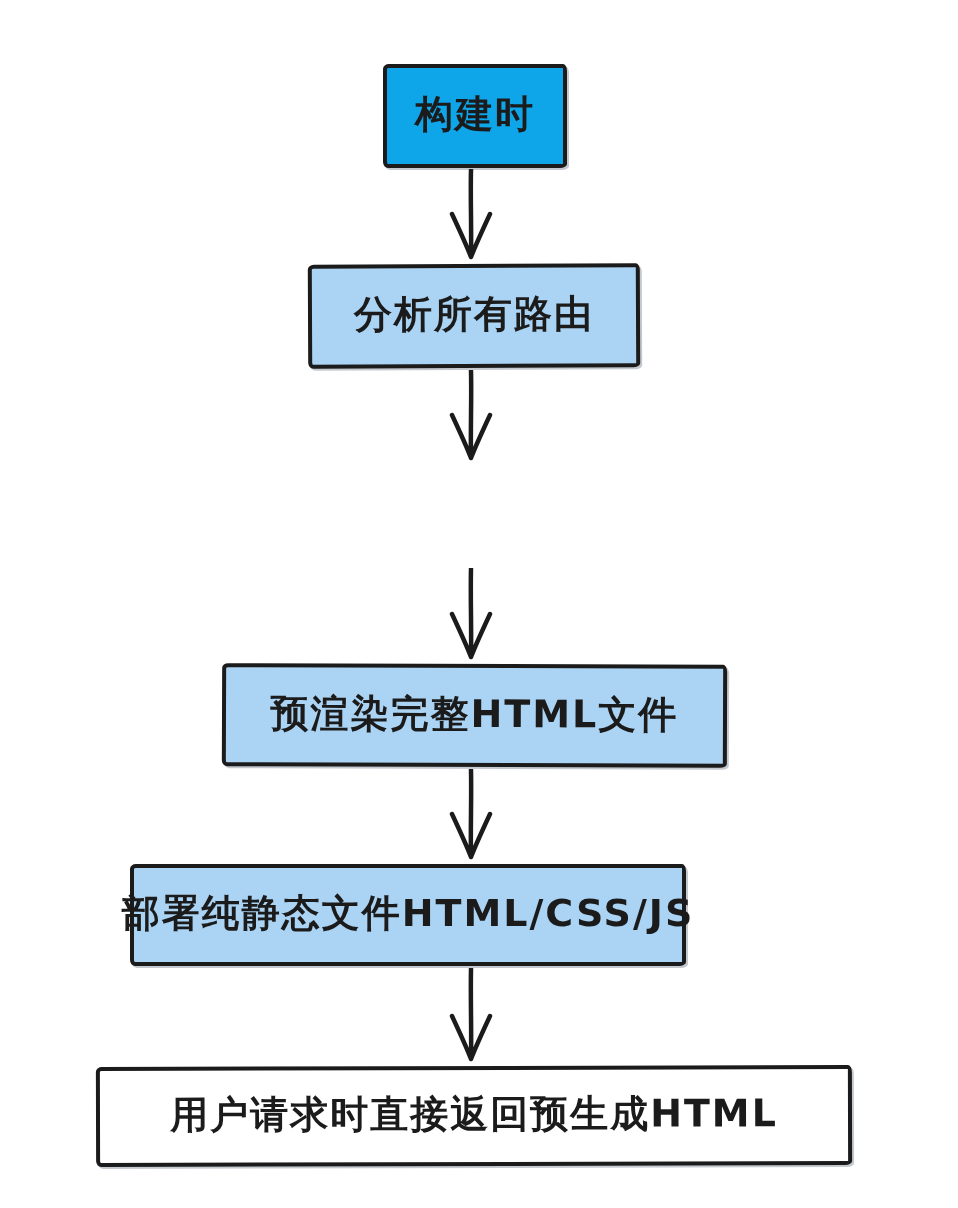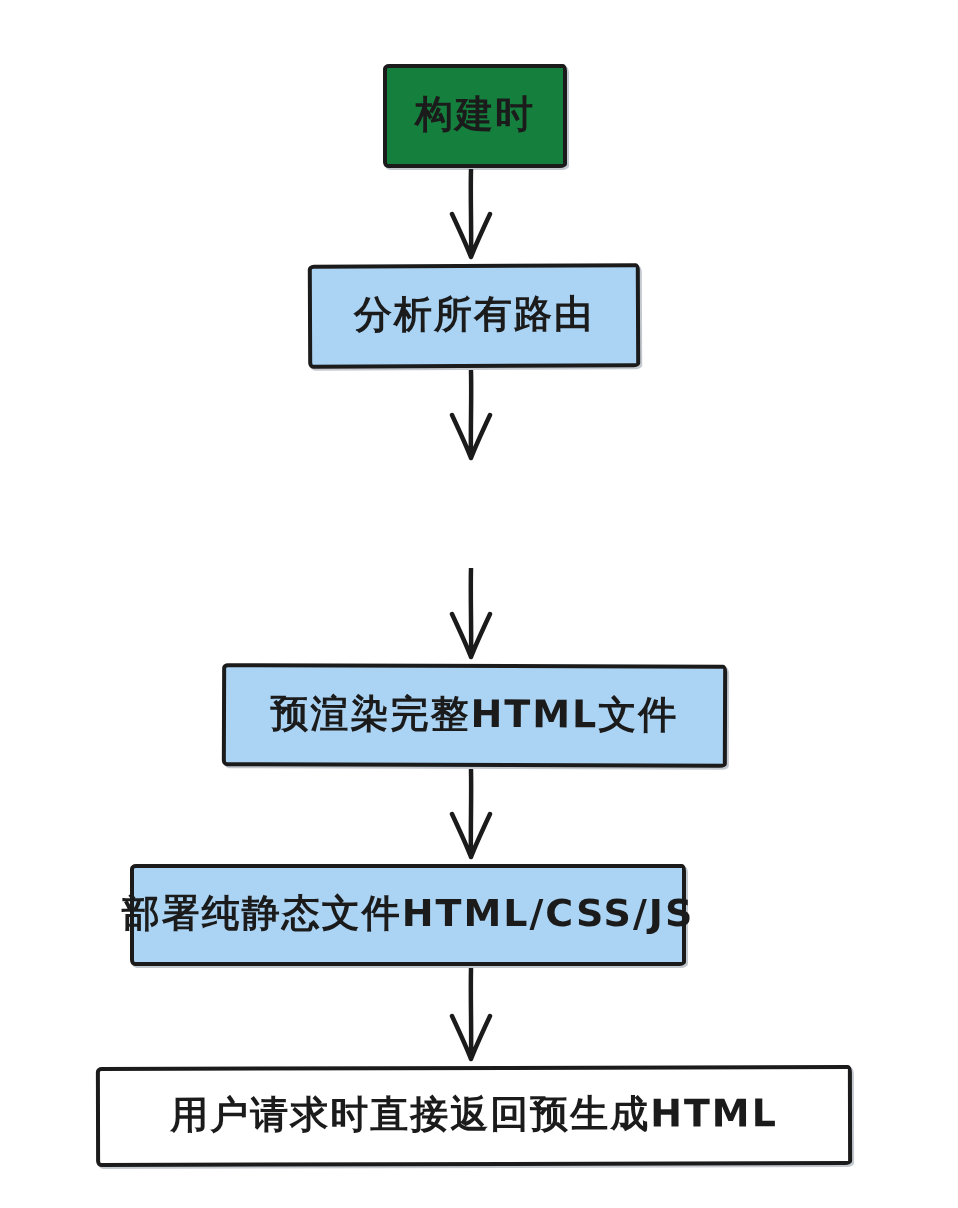--- a/index.html
+++ b/index.html
@@ -36,21 +36,21 @@
   .arrow {
     position: absolute;
     display: block;
   }
 </style>
 </head>
 <body>
 
 <div class="canvas">
 
-  <div class="node node-0" style="left: 383px; top: 64px; width: 184px; height: 104px; background: #15803d;">
+  <div class="node node-0" style="left: 383px; top: 64px; width: 184px; height: 104px; background: #0ea5e9;">
     <span class="node-label">构建时</span>
   </div>
 
   <svg class="arrow" style="left:436px; top:169px;" width="70" height="93" viewBox="0 0 70 93">
     <path d="M35 1 C34.3 30 35.6 58 35 88 M16 45 C23 60 30 75 35 88 M54 45 C47 60 40 75 35 88" stroke="#1b1b1b" stroke-width="4.5" fill="none" stroke-linecap="round" stroke-linejoin="round"></path>
   </svg>
 
   <div class="node node-1" style="left: 308px; top: 264px; width: 332px; height: 104px; background: rgb(171, 212, 244);">
     <span class="node-label">分析所有路由</span>
   </div>

